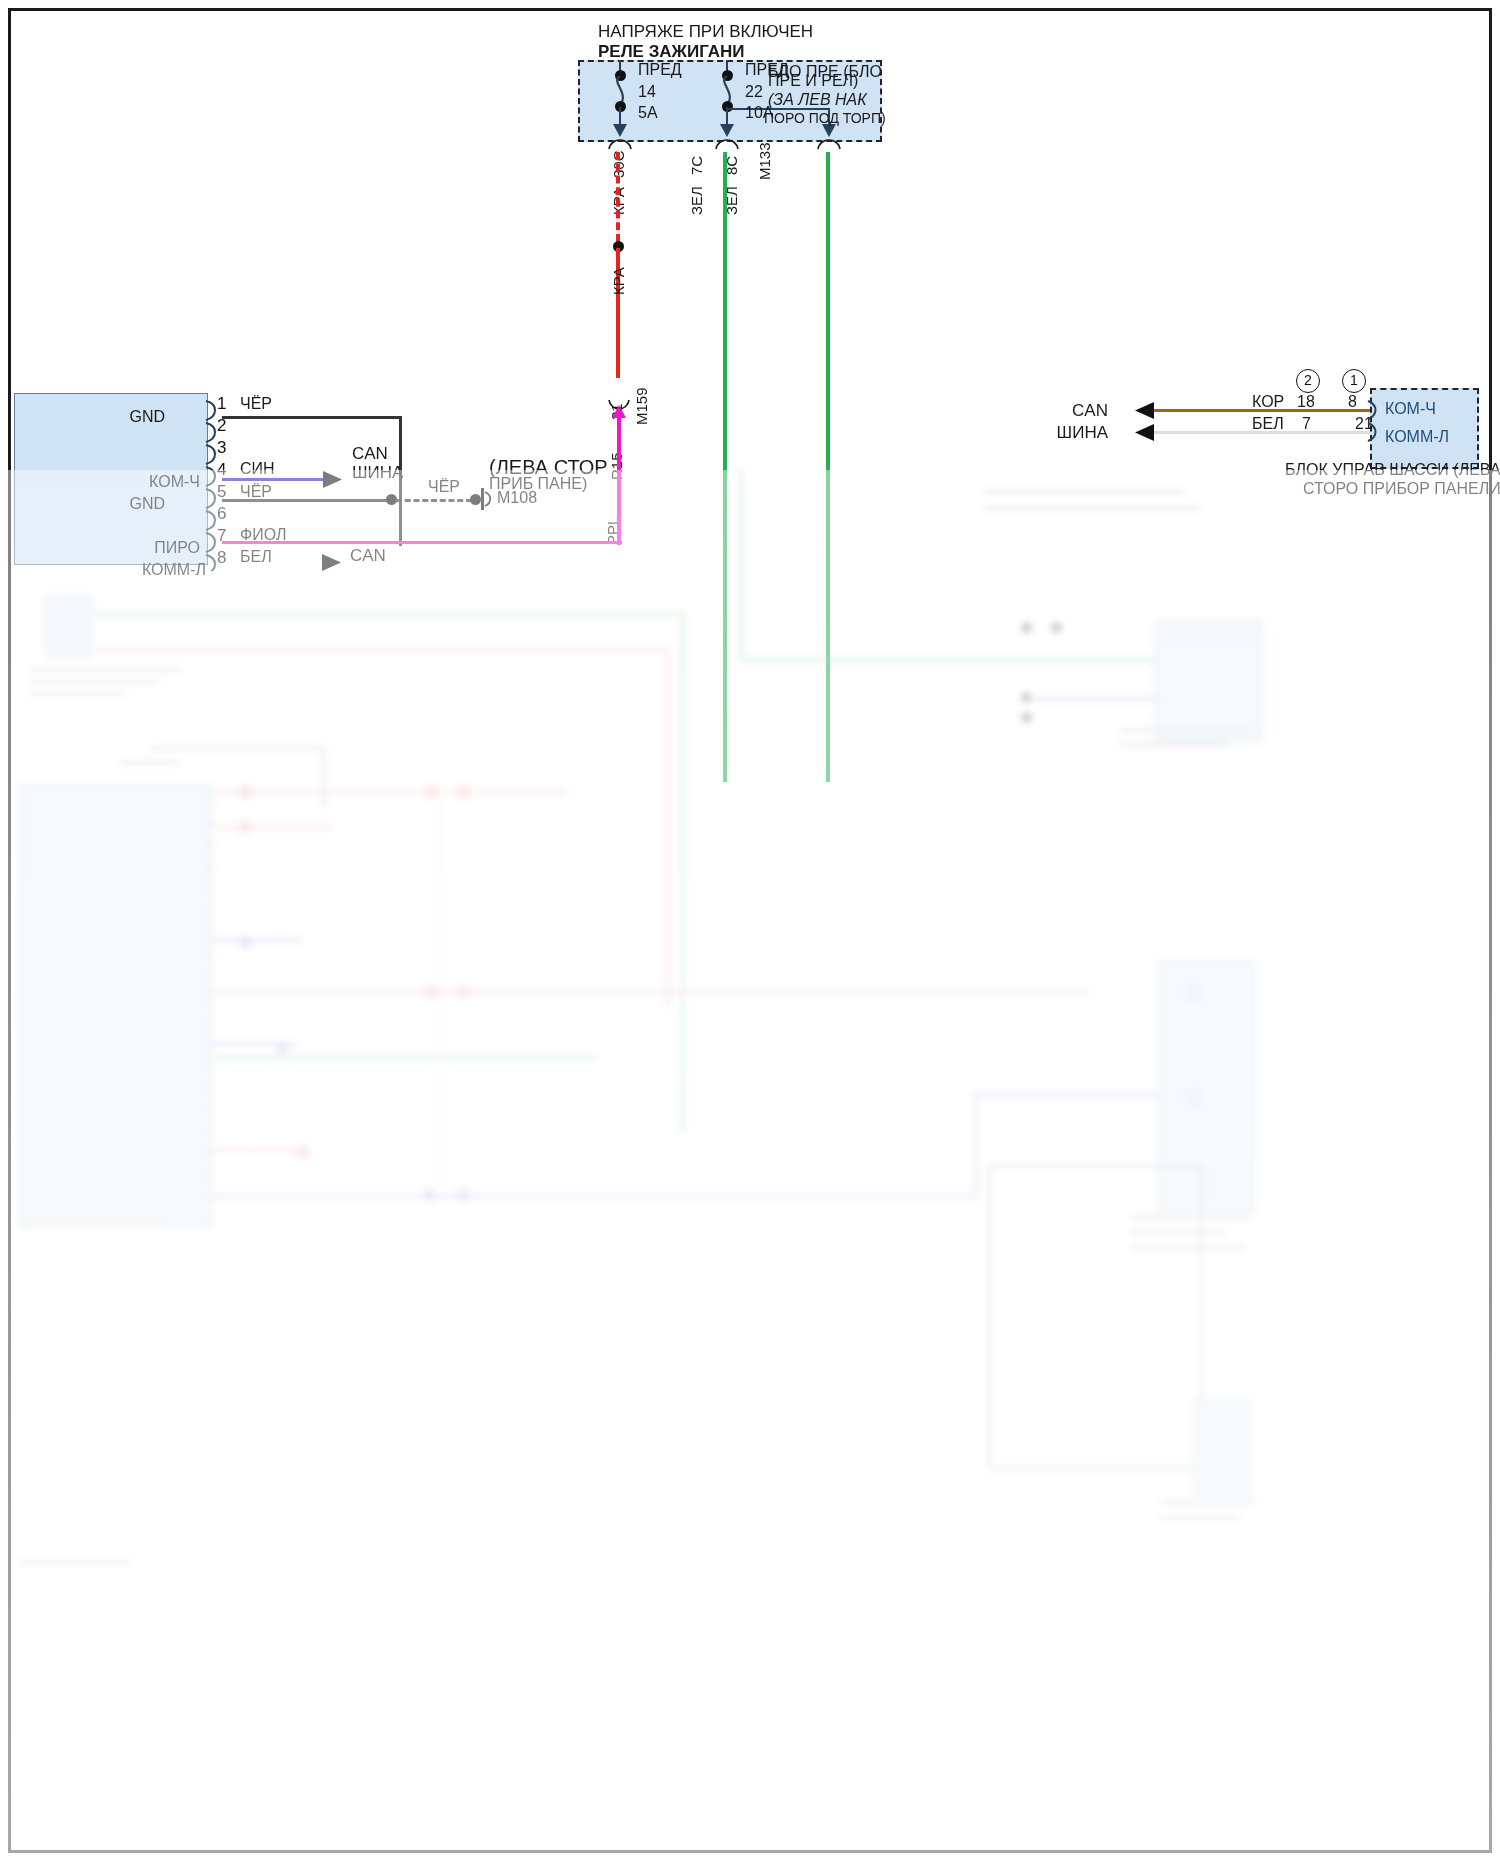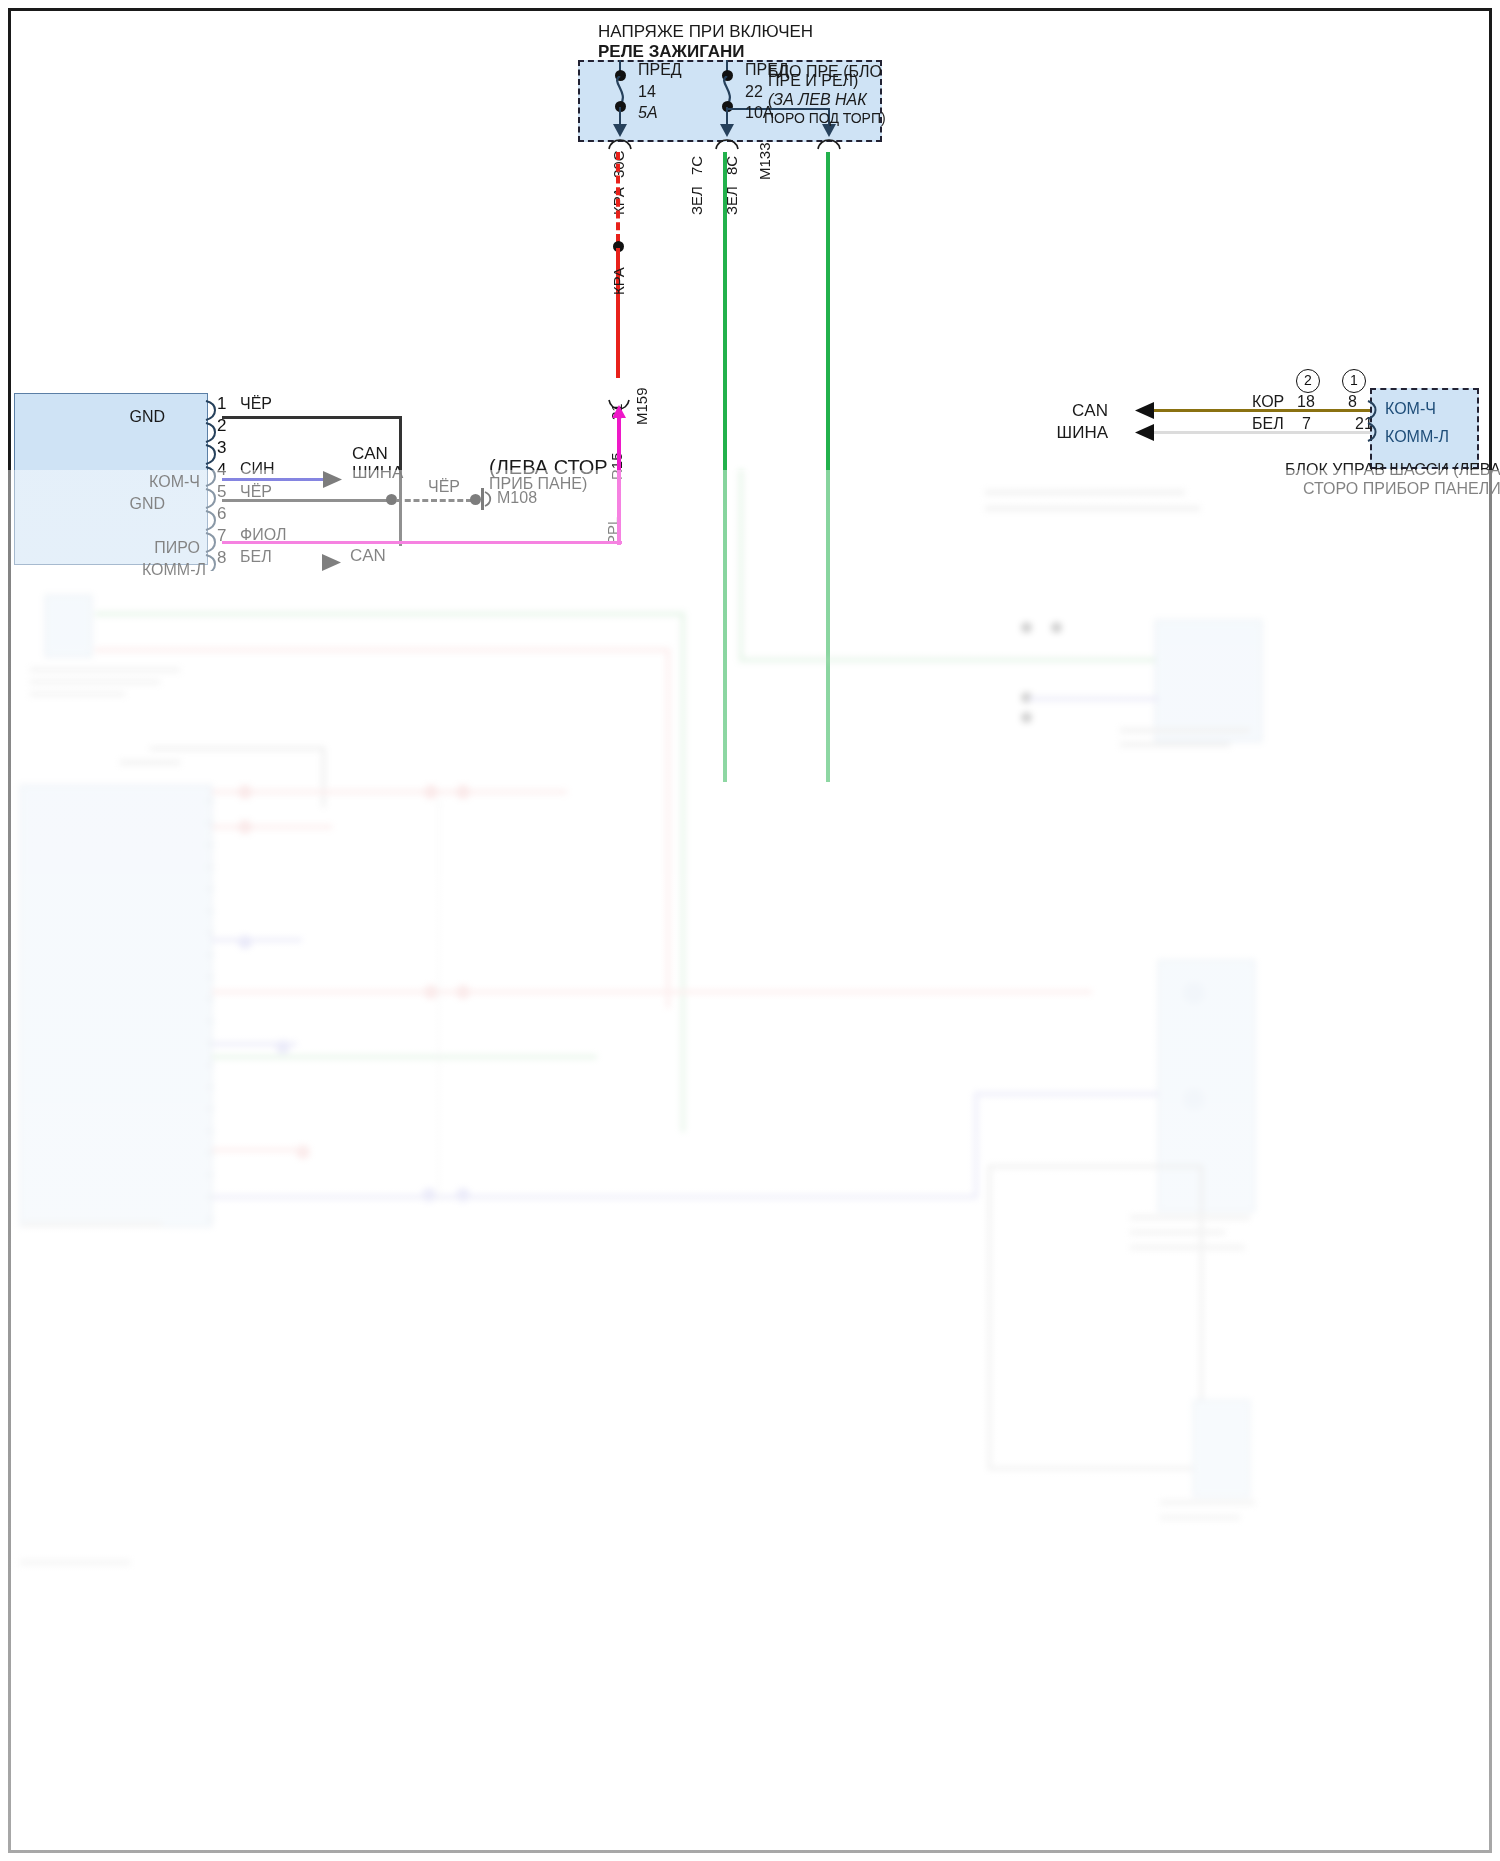--- a/index.html
+++ b/index.html
@@ -45,21 +45,21 @@
   <svg class="wire" style="left:606px;top:76px;width:26px;height:30px;" viewBox="0 0 26 30">
     <path d="M14 0 C4 6, 24 16, 14 30" stroke="#26415c" stroke-width="2.2" fill="none"></path>
   </svg>
   <div class="dot" style="left:615px;top:101px;"></div>
   <div class="wire" style="left:619px;top:107px;width:2px;height:22px;background:#26415c;"></div>
   <svg class="wire" style="left:612px;top:124px;width:16px;height:14px;" viewBox="0 0 16 14">
     <path d="M1 0 L15 0 L8 13 Z" fill="#26415c"></path>
   </svg>
   <div class="txt" style="left:638px;top:61px;font-size:16px;">ПРЕД</div>
   <div class="txt" style="left:638px;top:83px;font-size:16px;">14</div>
-  <div class="txt" style="left:638px;top:104px;font-size:16px;font-style:italic;">5A</div>
+  <div class="txt" style="left:638px;top:104px;font-size:16px;">5A</div>
 
   <div class="wire" style="left:726px;top:60px;width:2px;height:15px;background:#26415c;"></div>
   <div class="dot" style="left:722px;top:70px;"></div>
   <svg class="wire" style="left:713px;top:76px;width:26px;height:30px;" viewBox="0 0 26 30">
     <path d="M14 0 C4 6, 24 16, 14 30" stroke="#26415c" stroke-width="2.2" fill="none"></path>
   </svg>
   <div class="dot" style="left:722px;top:101px;"></div>
   <div class="wire" style="left:726px;top:107px;width:2px;height:22px;background:#26415c;"></div>
   <div class="wire" style="left:726px;top:108px;width:104px;height:2px;background:#26415c;"></div>
   <div class="wire" style="left:828px;top:108px;width:2px;height:21px;background:#26415c;"></div>

